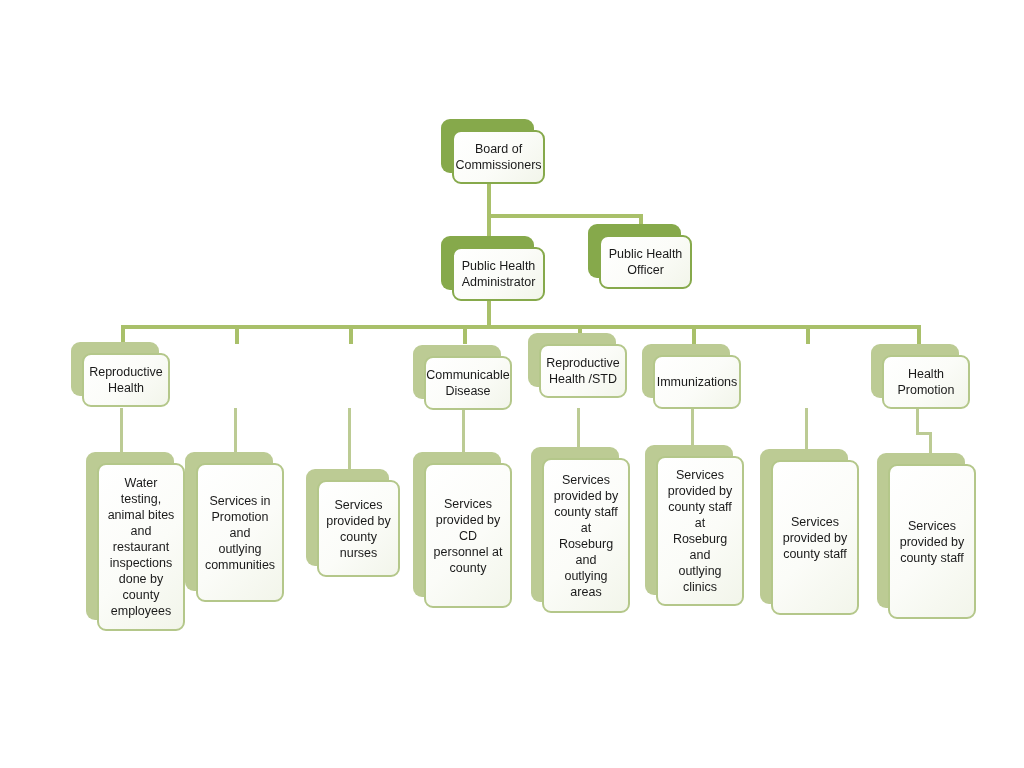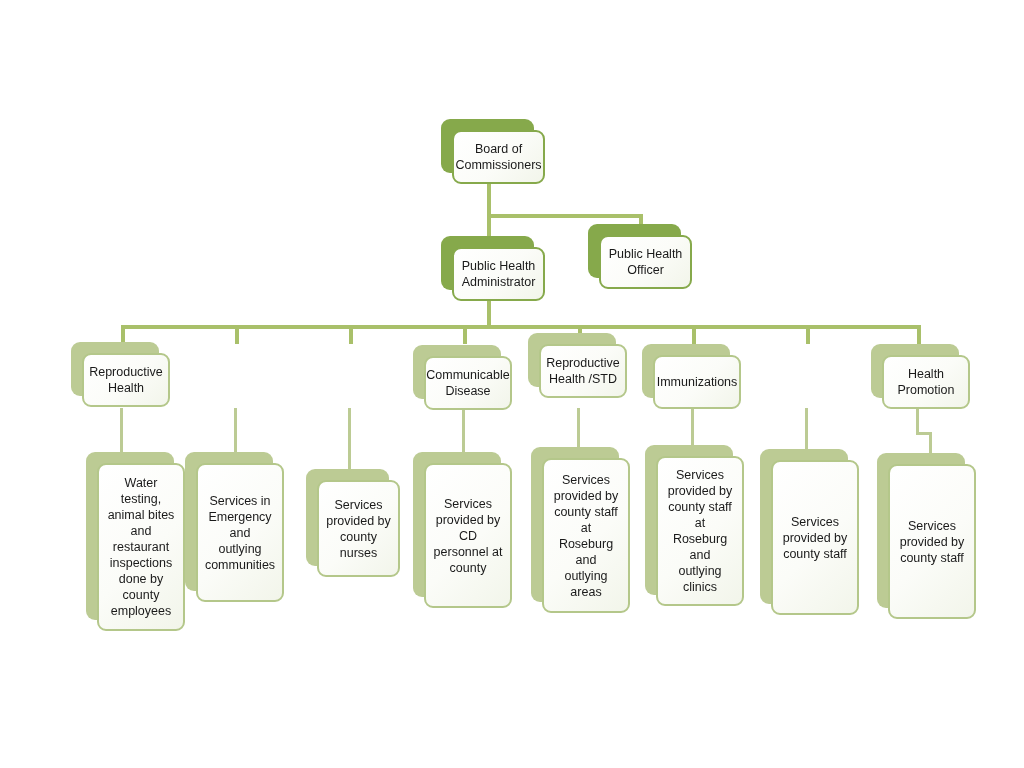--- a/index.html
+++ b/index.html
@@ -194,21 +194,21 @@
 inspections
 done by county
 employees</span>
     </div>
   </div>
 
   <div class="node tier-desc light-plate" style="left:185px; top:452px; width:88px; height:139px;">
     <div class="plate"></div>
     <div class="card">
       <span class="label">Services in
-Emergency and
+Promotion and
 outlying
 communities</span>
     </div>
   </div>
 
   <div class="node tier-desc light-plate" style="left:306px; top:469px; width:83px; height:97px;">
     <div class="plate"></div>
     <div class="card">
       <span class="label">Services
 provided by

